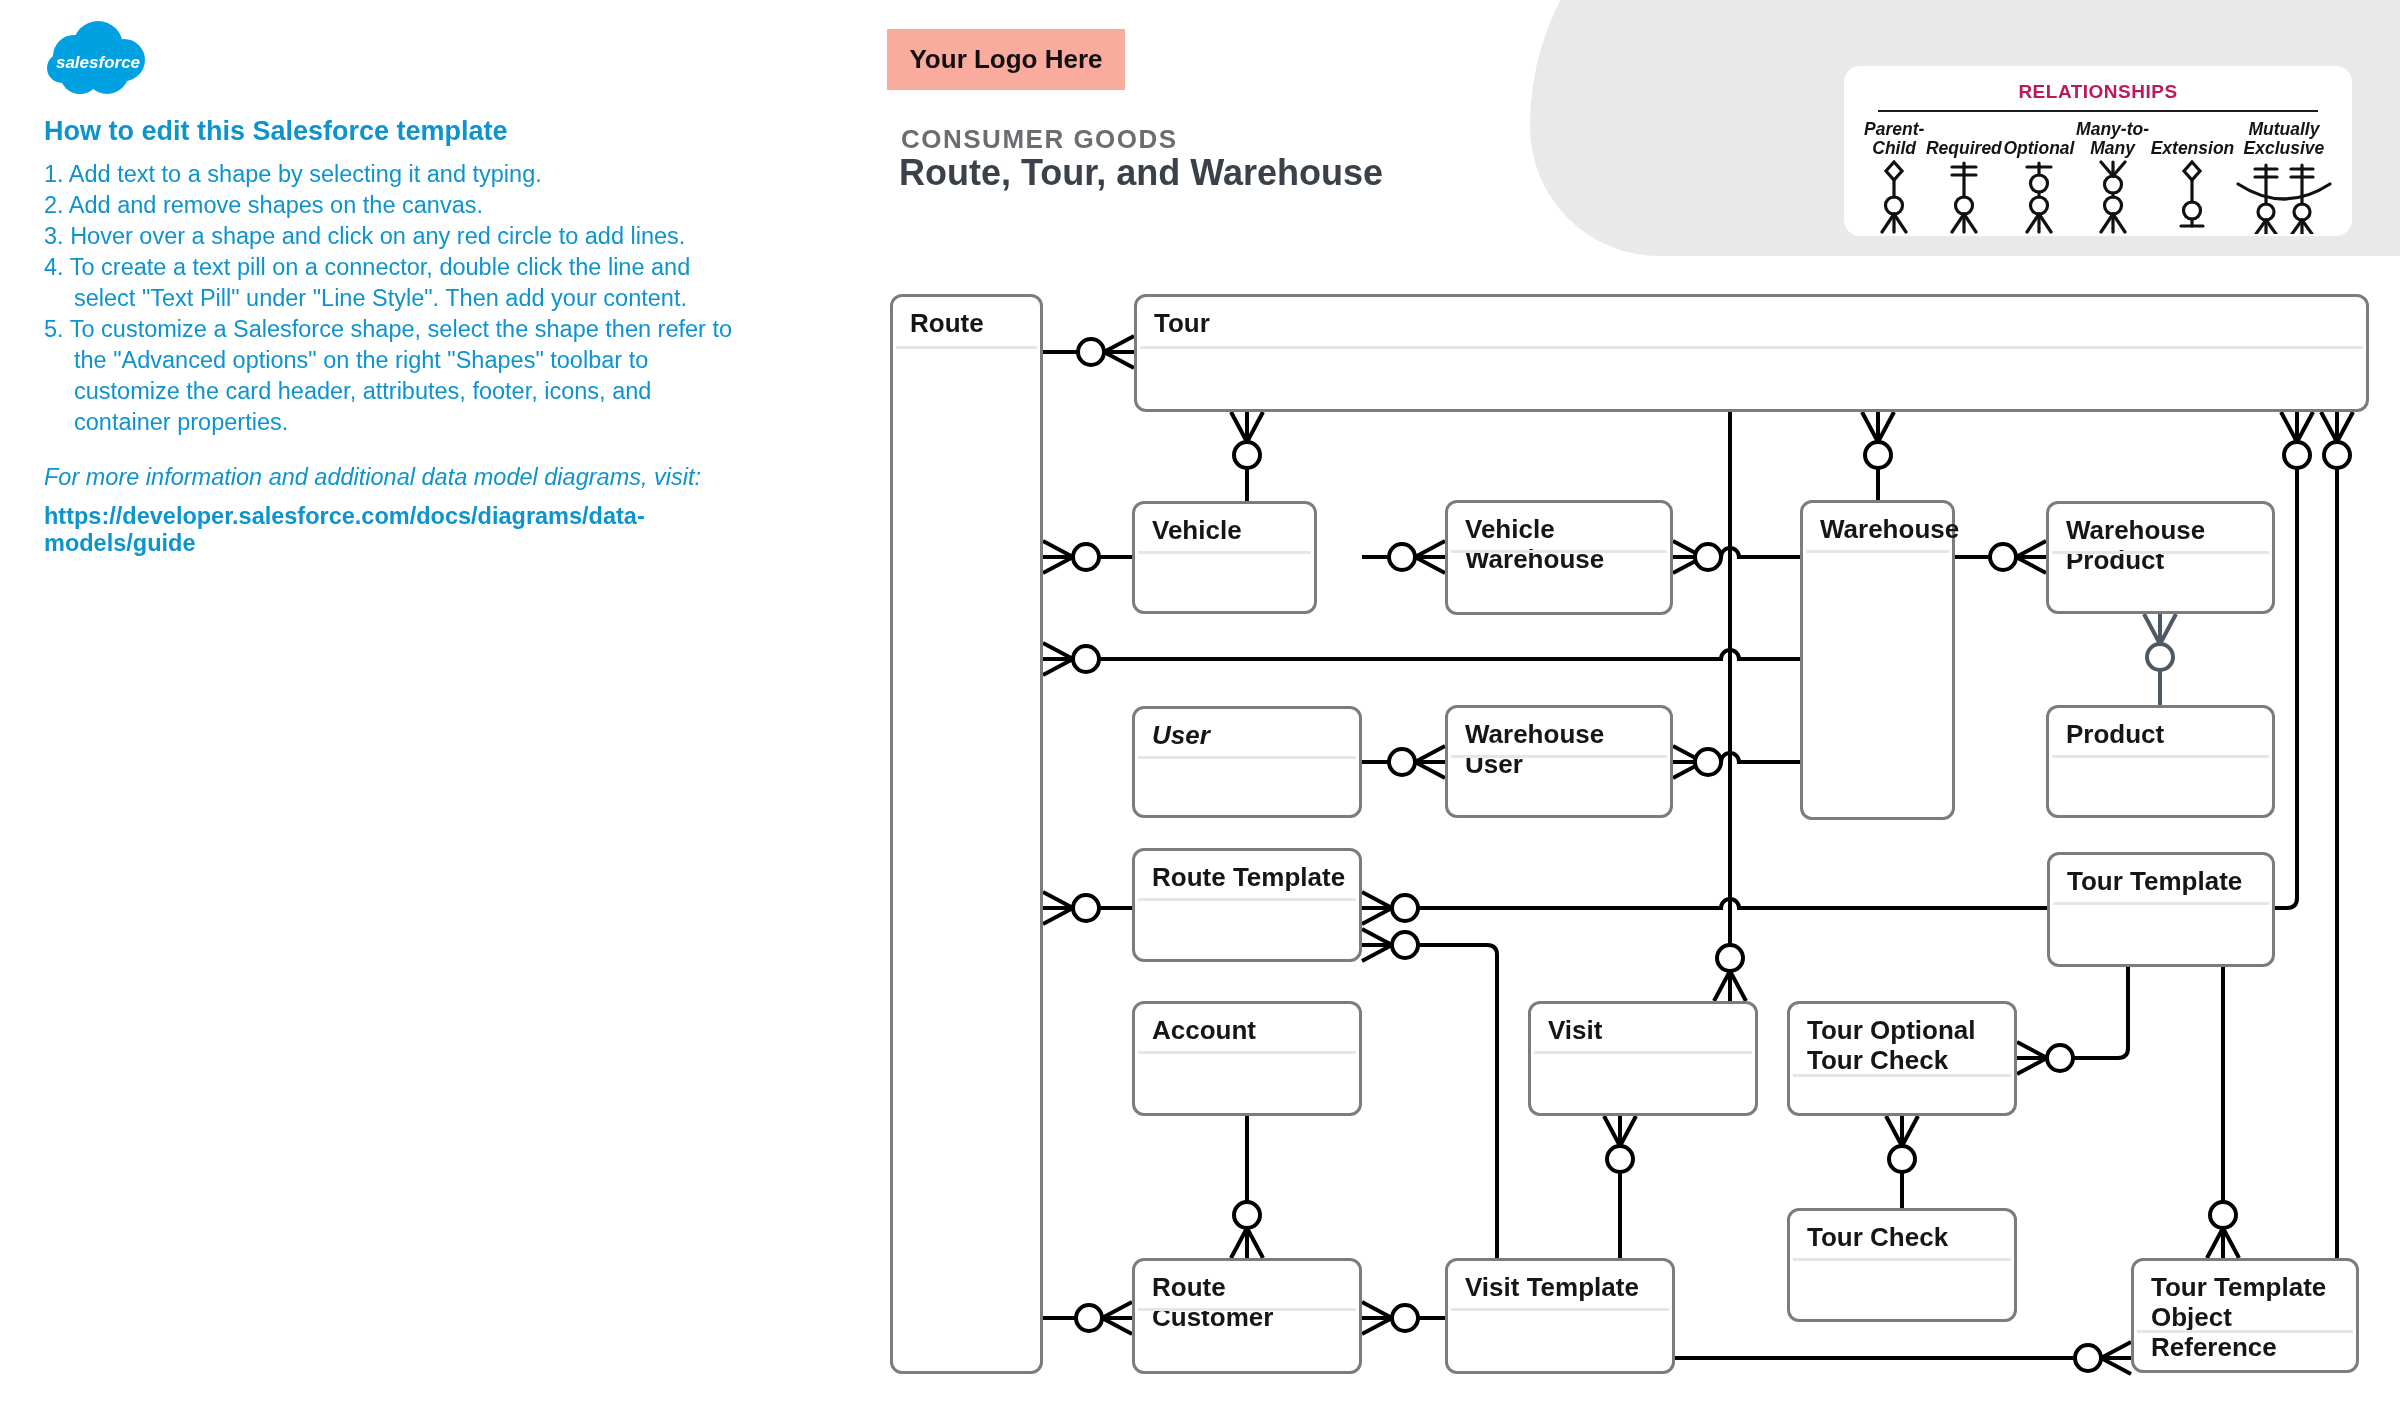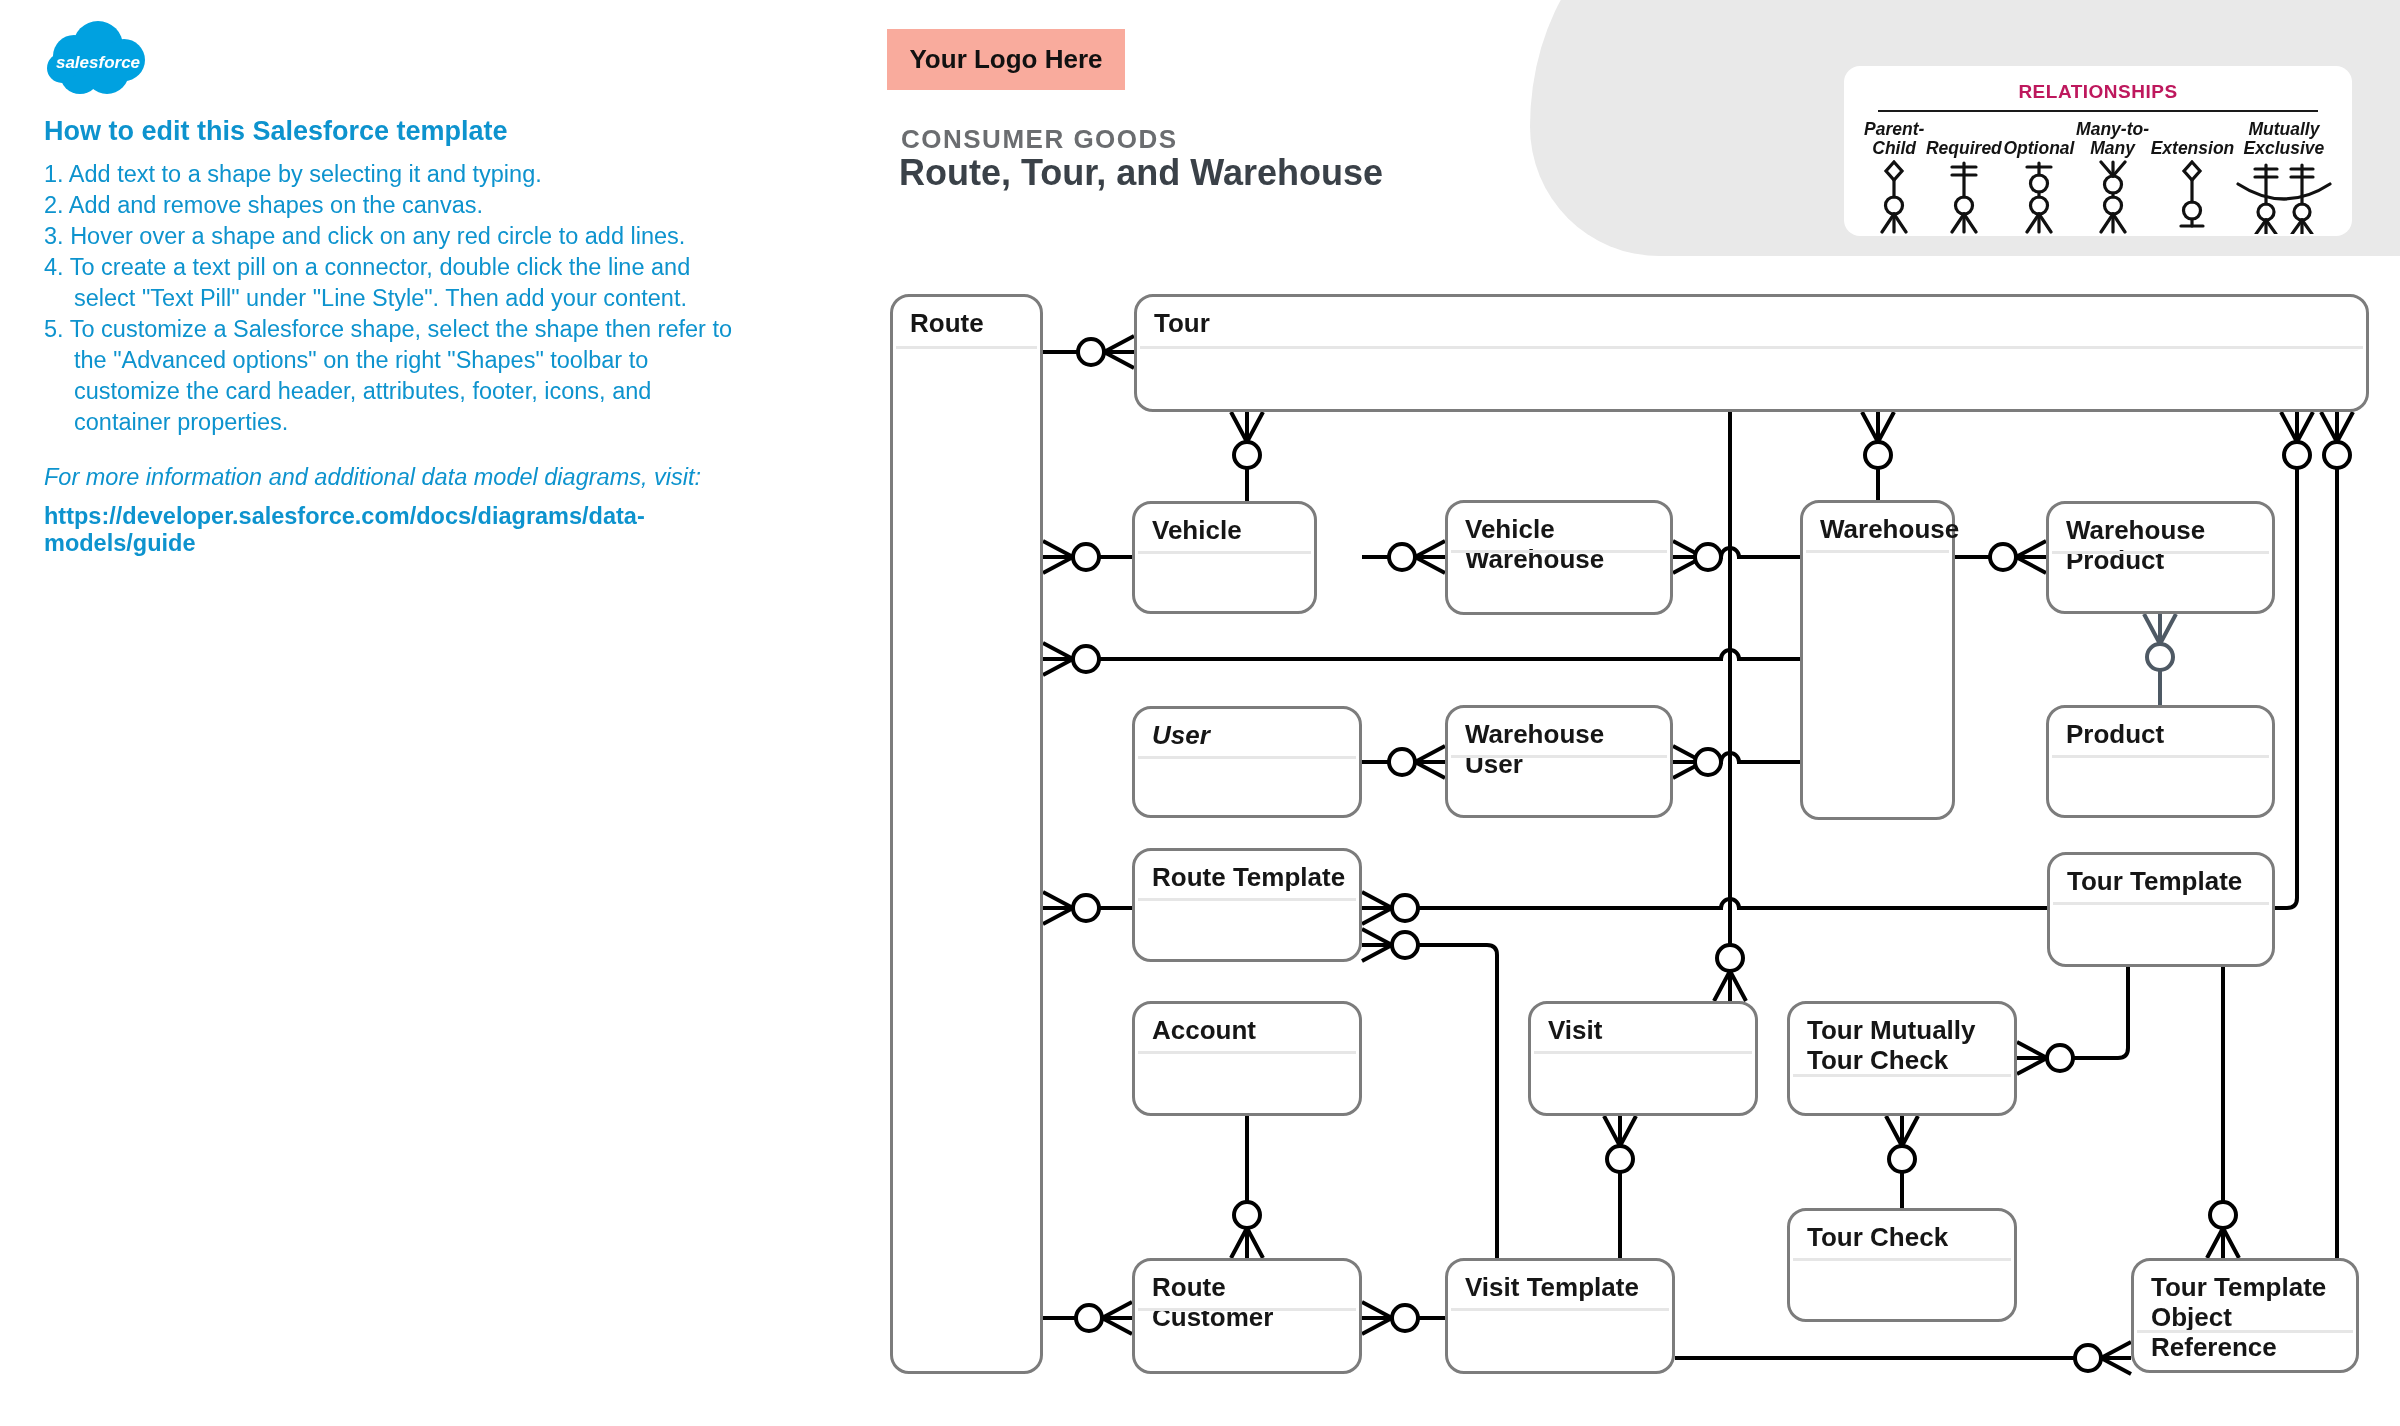--- a/index.html
+++ b/index.html
@@ -37,21 +37,21 @@
   .sidebar{position:absolute;left:44px;top:116px;width:706px;color:var(--blue);}
   .sb-title{font-size:27px;font-weight:bold;margin-bottom:12px;}
   .sb-list{list-style:none;counter-reset:li;font-size:23.5px;line-height:31px;}
   .sb-list li{counter-increment:li;padding-left:30px;text-indent:-30px;}
   .sb-list li::before{content:counter(li) ". ";}
   .sb-note{margin-top:26px;font-size:23.5px;font-style:italic;}
   .sb-link{display:inline-block;margin-top:12px;font-size:23.5px;font-weight:bold;color:var(--blue);text-decoration:none;}
 
   
   #connectors{position:absolute;left:0;top:0;z-index:1;}
-  .entity{position:absolute;z-index:2;background:#fff;border:3.5px solid var(--border);border-radius:19px;}
+  .entity{position:absolute;z-index:2;background:#fff;border:3.5px solid var(--border);border-radius:12px;}
   .entity-title{position:absolute;left:17px;top:11px;right:10px;font-size:26px;font-weight:bold;
     color:var(--boxtext);line-height:30px;}
   .entity-sep{position:absolute;left:3px;right:3px;height:3px;background:var(--sep);}
 </style>
 </head>
 <body>
 
 <div class="gray-band"></div>
 
 <svg class="sf-logo" width="118" height="94" viewBox="0 0 118 94">
@@ -324,21 +324,21 @@
     </div>
     <div class="entity" style="left: 1132px; top: 1001px; width: 230px; height: 115px;">
       <div class="entity-title">Account</div>
       <div class="entity-sep" style="top: 47px;"></div>
     </div>
     <div class="entity" style="left: 1528px; top: 1001px; width: 230px; height: 115px;">
       <div class="entity-title">Visit</div>
       <div class="entity-sep" style="top: 47px;"></div>
     </div>
     <div class="entity" style="left: 1787px; top: 1001px; width: 230px; height: 115px;">
-      <div class="entity-title">Tour Mutually Tour Check</div>
+      <div class="entity-title">Tour Optional Tour Check</div>
       <div class="entity-sep" style="top: 70px;"></div>
     </div>
     <div class="entity" style="left: 1787px; top: 1208px; width: 230px; height: 114px;">
       <div class="entity-title">Tour Check</div>
       <div class="entity-sep" style="top: 47px;"></div>
     </div>
     <div class="entity" style="left: 1132px; top: 1258px; width: 230px; height: 116px;">
       <div class="entity-title">Route Customer</div>
       <div class="entity-sep" style="top: 47px;"></div>
     </div>

